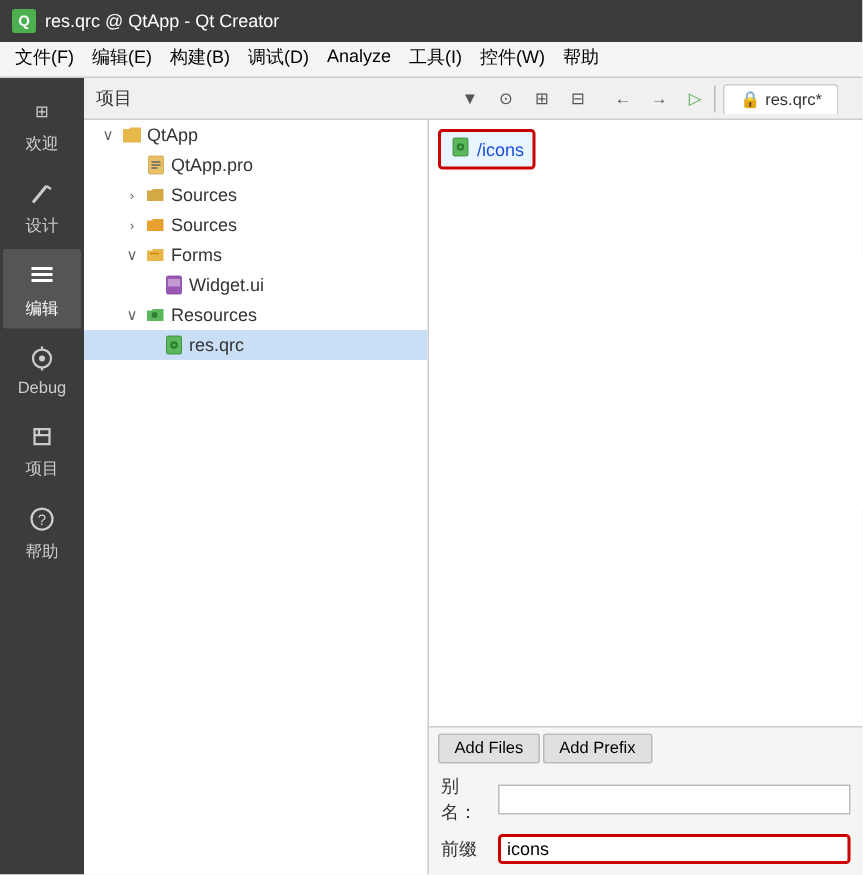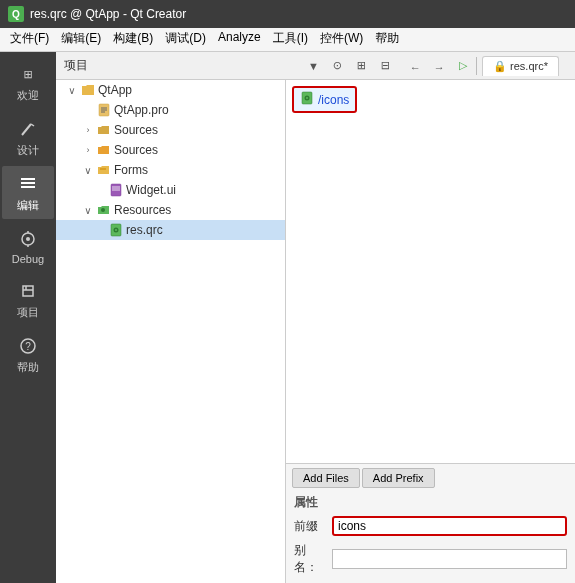--- a/index.html
+++ b/index.html
@@ -440,27 +440,26 @@
             </span>
             <span>/icons</span>
           </div>
         </div>
 
         <div class="properties-panel">
           <div class="properties-header">
             <button class="prop-btn">Add Files</button>
             <button class="prop-btn">Add Prefix</button>
           </div>
-          <div class="prop-section-title">属性</div>
+          <div class="prop-row">
+            <span class="prop-label">别名：</span>
+            <input class="prop-input" type="text" value="" style="">
+          </div>
           <div class="prop-row">
             <span class="prop-label">前缀</span>
             <input class="prop-input prop-input-highlighted" type="text" value="icons" style="">
           </div>
-          <div class="prop-row">
-            <span class="prop-label">别名：</span>
-            <input class="prop-input" type="text" value="" style="">
-          </div>
         </div>
       </div>
 
     </div>
   </div>
 </div>
 
 </body></html>

